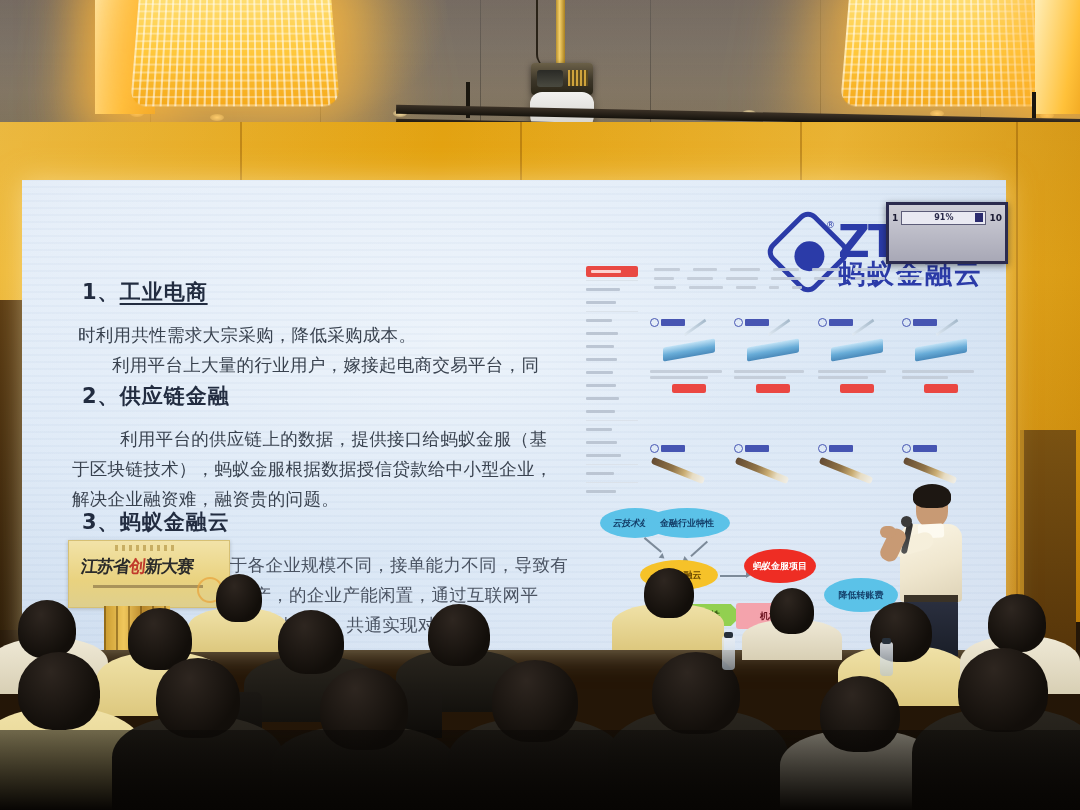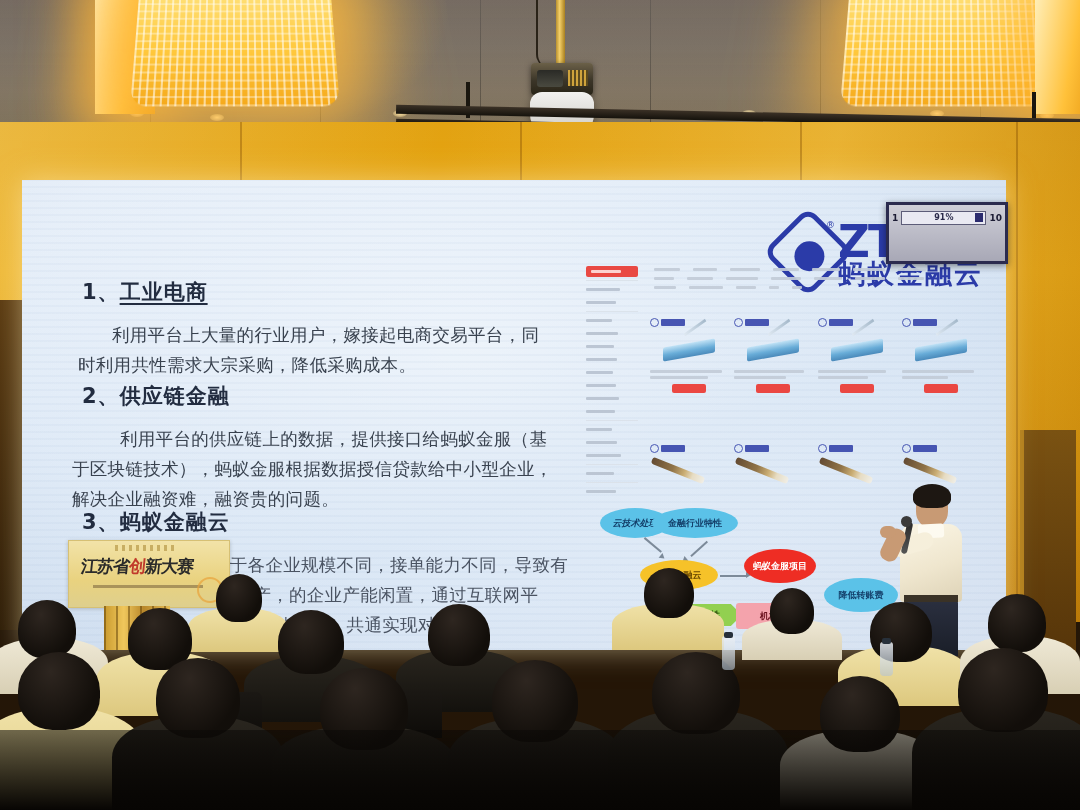--- a/index.html
+++ b/index.html
@@ -279,22 +279,22 @@
     <div class="screen-vig"></div>
     <div class="screen-scan"></div>
   </div>
 
 
 
   <div class="sec" style="left:82px;top:278px;">
     <span>1、</span><u>工业电商</u>
   </div>
   <div class="para" style="left:78px;top:320px;width:500px;">
+    <div>时利用共性需求大宗采购，降低采购成本。</div>
     <div style="text-indent:34px;">利用平台上大量的行业用户，嫁接起电商交易平台，同</div>
-    <div>时利用共性需求大宗采购，降低采购成本。</div>
   </div>
 
   <div class="sec" style="left:82px;top:382px;">
     <span>2、</span><span>供应链金融</span>
   </div>
   <div class="para" style="left:72px;top:424px;width:520px;">
     <div style="text-indent:48px;">利用平台的供应链上的数据，提供接口给蚂蚁金服（基</div>
     <div>于区块链技术），蚂蚁金服根据数据授信贷款给中小型企业，</div>
     <div>解决企业融资难，融资贵的问题。</div>
   </div>
@@ -507,21 +507,21 @@
             <b></b>
             <i></i>
           </div>
         <div class="cable"></div>
       </div>
     </div>
   </div>
 
   <div class="flow">
     <div class="node oval n-blue" style="left:16px;top:8px;width:70px;height:30px;font-style:italic;">云技术处理</div>
-    <div class="node oval n-blue" style="left:68px;top:8px;width:86px;height:30px;">金融行业特性</div>
+    <div class="node oval n-blue" style="left:60px;top:8px;width:86px;height:30px;">金融行业特性</div>
     <div class="arrow" style="left:58px;top:44px;width:22px;transform:rotate(40deg);"></div>
     <div class="arrowhead" style="left:76px;top:54px;transform:rotate(40deg);"></div>
     <div class="arrow" style="left:104px;top:48px;width:22px;transform:rotate(-42deg);"></div>
     <div class="arrowhead" style="left:98px;top:57px;transform:rotate(140deg);"></div>
 
     <div class="node oval n-yellow" style="left:56px;top:60px;width:78px;height:30px;">蚂蚁金融云</div>
     <div class="arrow" style="left:136px;top:75px;width:28px;"></div>
     <div class="arrowhead" style="left:162px;top:72px;"></div>
 
     <div class="node oval n-red" style="left:160px;top:49px;width:72px;height:34px;">蚂蚁金服项目</div>

